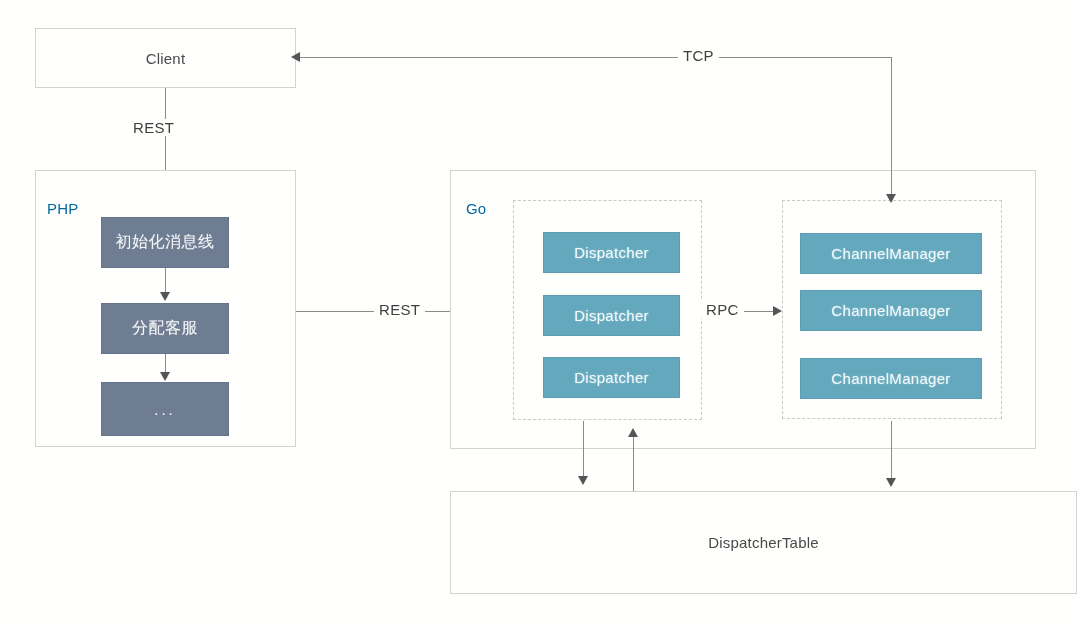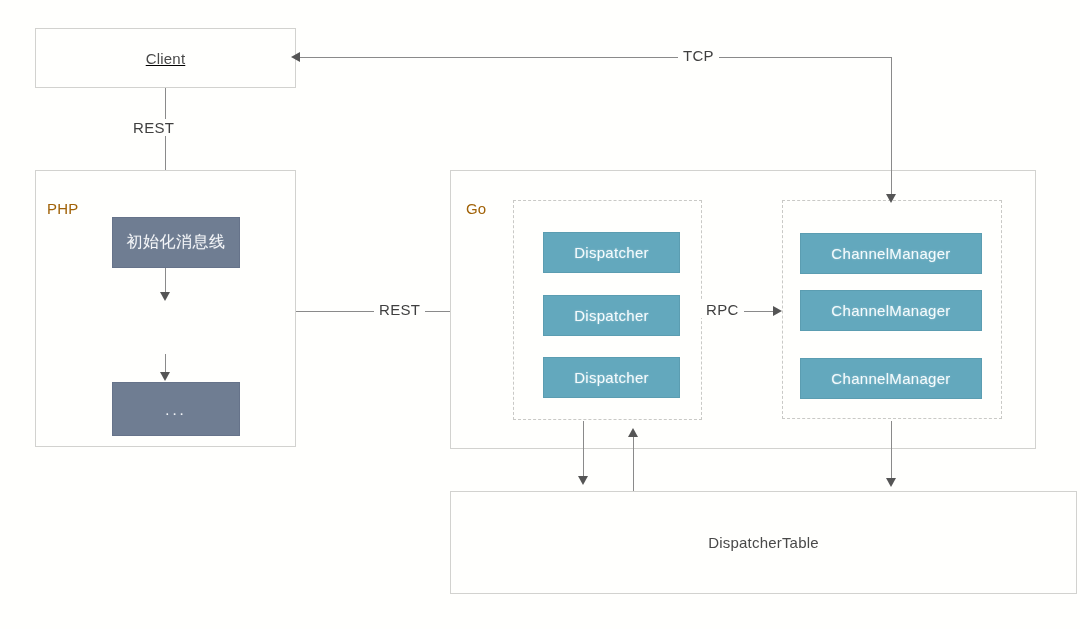--- a/index.html
+++ b/index.html
@@ -29,21 +29,21 @@
     border: 1px solid #d2d2cf;
     background: #fffffd;
   }
   .plain-label {
     color: #494949;
     font-size: 15px;
     letter-spacing: 0.2px;
   }
   .corner-label {
     position: absolute;
-    color: #a16207;
+    color: #0369a1;
     font-size: 15px;
     letter-spacing: 0.2px;
   }
   
   .dashed-group {
     position: absolute;
     box-sizing: border-box;
     border: 1px dashed #c9c9c6;
     background: #fffffd;
   }
@@ -53,21 +53,20 @@
     box-sizing: border-box;
     background: #6f7d92;
     border: 1px solid #66738a;
     display: flex;
     align-items: center;
     justify-content: center;
     color: #f2f4f7;
     font-size: 16px;
     letter-spacing: 0.5px;
     text-shadow: 0 0 1px rgba(255,255,255,0.35);
-    margin-left: 11px;
   }
   .node-gray.ellipsis {
     font-size: 15px;
     letter-spacing: 3px;
   }
   
   .node-teal {
     position: absolute;
     box-sizing: border-box;
     background: #63a8bd;
@@ -124,38 +123,41 @@
     letter-spacing: 0.3px;
     padding: 0 5px;
     white-space: nowrap;
   }
 </style>
 </head>
 <body>
 
 <div id="canvas">
 
-  <div class="box container-box" style="left:35px; top:28px; width:261px; height:60px;text-decoration:underline;">
+  <div class="box container-box" style="left:35px; top:28px; width:261px; height:60px;">
     <span class="plain-label">Client</span>
   </div>
 
   <div class="vline" style="left:165px; top:88px; height:122px;"></div>
   <div class="arrow arrow-down" style="left:160px; top:208px;"></div>
   <div class="edge-label" style="left:128px; top:119px;">REST</div>
 
   <div class="box container-box" style="left:35px; top:170px; width:261px; height:277px;"></div>
   <div class="corner-label" style="left:47px; top:200px;">PHP</div>
 
   <div class="node-gray" style="left:101px; top:217px; width:128px; height:51px;">
     <span>初始化消息线</span>
   </div>
 
   <div class="vline" style="left:165px; top:268px; height:26px;"></div>
   <div class="arrow arrow-down" style="left:160px; top:292px;"></div>
 
+  <div class="node-gray" style="left:101px; top:303px; width:128px; height:51px;">
+    <span>分配客服</span>
+  </div>
 
   <div class="vline" style="left:165px; top:354px; height:20px;"></div>
   <div class="arrow arrow-down" style="left:160px; top:372px;"></div>
 
   <div class="node-gray ellipsis" style="left:101px; top:382px; width:128px; height:54px;">
     <span>...</span>
   </div>
 
   <div class="hline" style="left:296px; top:311px; width:212px;"></div>
   <div class="arrow arrow-right" style="left:503px; top:306px;"></div>

